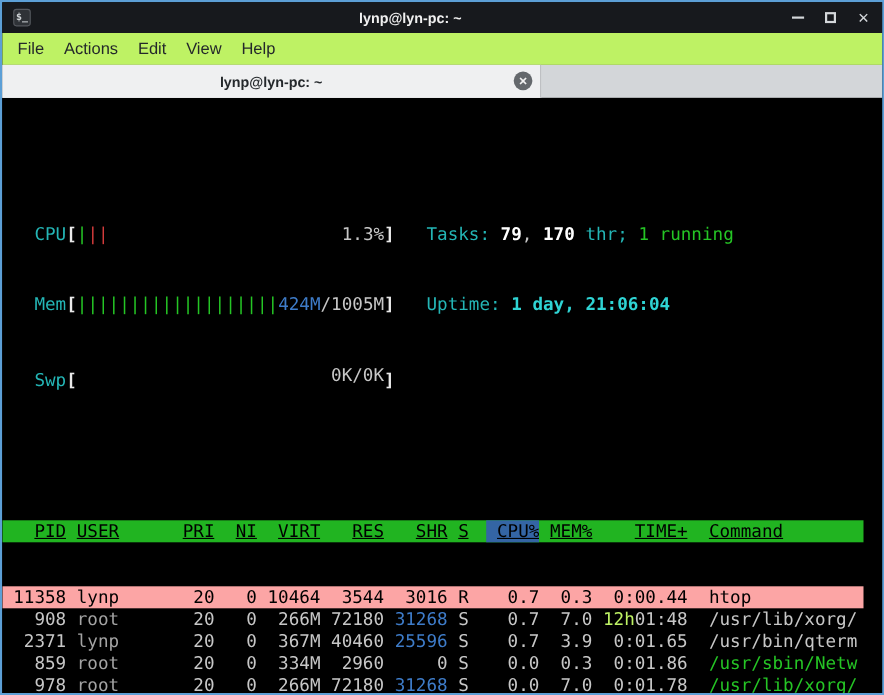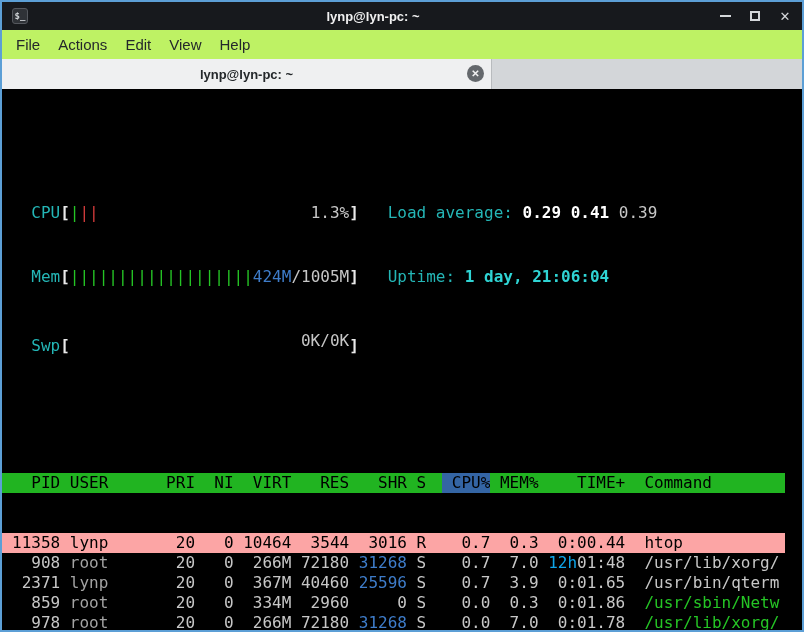--- a/index.html
+++ b/index.html
@@ -22,29 +22,29 @@
   .hdr{display:flex;padding-left:10px;margin-bottom:18px;}
   .meters{width:39ch;flex:none;}
   .mline{height:24px;padding-left:2ch;}
   .mlabel{color:#24B6B6;}
   .bracket{color:#E9E9E9;font-weight:bold;}
   .minner{display:inline-flex;justify-content:space-between;width:29ch;}
   .info{flex:1;}
   .iline{height:24px;}
   .cyan{color:#24B6B6;}
   .green{color:#25C525;}
-  .red{color:#0ea5e9;}
+  .red{color:#bef264;}
   .blue{color:#3E7CC9;}
   .bold{color:#FFFFFF;font-weight:bold;}
   .boldcyan{color:#2FD4D4;font-weight:bold;}
   .ml1{margin-left:1ch;}
   .g{color:#25C525;}
   .r{color:#D23B3B;}
   .thead{display:flex;background:#21B421;height:20px;padding-left:10px;}
-  .thead .cell{color:#000;}
+  .thead .cell{color:#000;text-decoration:underline;}
   .thead .cell.sort{background:#3465A4;}
   .prow{display:flex;height:20px;padding-left:10px;}
   .prow.selected{background:#fca5a5;}
   .prow.selected span{color:#000 !important;font-weight:normal !important;}
   .cell{flex:none;display:inline-block;text-align:right;overflow:hidden;}
   .col-pid{width:5ch;}
   .col-user{width:10ch;text-align:left;padding-left:1ch;color:#A3A3A3;}
   .col-pri{width:4ch;}
   .col-ni{width:4ch;}
   .col-virt{width:6ch;}
@@ -96,21 +96,21 @@
 
   <div class="terminal">
 
     <div class="hdr">
       <div class="meters">
         <div class="mline"><span class="mlabel">CPU</span><span class="bracket">[</span><span class="minner"><span><span class="g">|</span><span class="r">||</span></span><span>1.3%</span></span><span class="bracket">]</span></div>
         <div class="mline"><span class="mlabel">Mem</span><span class="bracket">[</span><span class="minner"><span class="g">|||||||||||||||||||</span><span><span class="blue">424M</span><span>/1005M</span></span></span><span class="bracket">]</span></div>
         <div class="mline"><span class="mlabel">Swp</span><span class="bracket">[</span><span class="minner"><span></span><span>0K/0K</span></span><span class="bracket">]</span></div>
       </div>
       <div class="info">
-        <div class="iline"><span class="cyan">Load average: </span><span class="bold">0.29</span><span class="bold ml1">0.41</span><span class="ml1">0.39</span></div>
+        <div class="iline"><span class="cyan">Tasks: </span><span class="bold">79</span><span>, </span><span class="bold">170</span><span class="cyan"> thr; </span><span class="green">1 running</span></div>
         <div class="iline"><span class="cyan">Uptime: </span><span class="boldcyan">1 day, 21:06:04</span></div>
       </div>
     </div>
 
     <div class="thead"><span class="cell col-pid">PID</span><span class="cell col-user">USER</span><span class="cell col-pri">PRI</span><span class="cell col-ni">NI</span><span class="cell col-virt">VIRT</span><span class="cell col-res">RES</span><span class="cell col-shr">SHR</span><span class="cell col-s">S</span><span class="cell col-cpu sort">CPU%</span><span class="cell col-mem">MEM%</span><span class="cell col-time">TIME+</span><span class="cell col-cmd">Command</span></div>
     <div><div class="prow selected"><span class="cell col-pid"><span>11358</span></span><span class="cell col-user"><span>lynp</span></span><span class="cell col-pri"><span>20</span></span><span class="cell col-ni"><span>0</span></span><span class="cell col-virt"><span>10464</span></span><span class="cell col-res"><span>3544</span></span><span class="cell col-shr"><span>3016</span></span><span class="cell col-s"><span>R</span></span><span class="cell col-cpu"><span>0.7</span></span><span class="cell col-mem"><span>0.3</span></span><span class="cell col-time"><span>0:00.44</span></span><span class="cell col-cmd"><span>htop</span></span></div><div class="prow"><span class="cell col-pid"><span>908</span></span><span class="cell col-user"><span>root</span></span><span class="cell col-pri"><span>20</span></span><span class="cell col-ni"><span>0</span></span><span class="cell col-virt"><span>266M</span></span><span class="cell col-res"><span>72180</span></span><span class="cell col-shr"><span class="blue">31268</span></span><span class="cell col-s"><span>S</span></span><span class="cell col-cpu"><span>0.7</span></span><span class="cell col-mem"><span>7.0</span></span><span class="cell col-time"><span class="red">12h</span><span>01:48</span></span><span class="cell col-cmd"><span>/usr/lib/xorg/</span></span></div><div class="prow"><span class="cell col-pid"><span>2371</span></span><span class="cell col-user"><span>lynp</span></span><span class="cell col-pri"><span>20</span></span><span class="cell col-ni"><span>0</span></span><span class="cell col-virt"><span>367M</span></span><span class="cell col-res"><span>40460</span></span><span class="cell col-shr"><span class="blue">25596</span></span><span class="cell col-s"><span>S</span></span><span class="cell col-cpu"><span>0.7</span></span><span class="cell col-mem"><span>3.9</span></span><span class="cell col-time"><span>0:01.65</span></span><span class="cell col-cmd"><span>/usr/bin/qterm</span></span></div><div class="prow"><span class="cell col-pid"><span>859</span></span><span class="cell col-user"><span>root</span></span><span class="cell col-pri"><span>20</span></span><span class="cell col-ni"><span>0</span></span><span class="cell col-virt"><span>334M</span></span><span class="cell col-res"><span>2960</span></span><span class="cell col-shr"><span>0</span></span><span class="cell col-s"><span>S</span></span><span class="cell col-cpu"><span>0.0</span></span><span class="cell col-mem"><span>0.3</span></span><span class="cell col-time"><span>0:01.86</span></span><span class="cell col-cmd"><span class="green">/usr/sbin/Netw</span></span></div><div class="prow"><span class="cell col-pid"><span>978</span></span><span class="cell col-user"><span>root</span></span><span class="cell col-pri"><span>20</span></span><span class="cell col-ni"><span>0</span></span><span class="cell col-virt"><span>266M</span></span><span class="cell col-res"><span>72180</span></span><span class="cell col-shr"><span class="blue">31268</span></span><span class="cell col-s"><span>S</span></span><span class="cell col-cpu"><span>0.0</span></span><span class="cell col-mem"><span>7.0</span></span><span class="cell col-time"><span>0:01.78</span></span><span class="cell col-cmd"><span class="green">/usr/lib/xorg/</span></span></div></div>
 
     
 
   </div>

